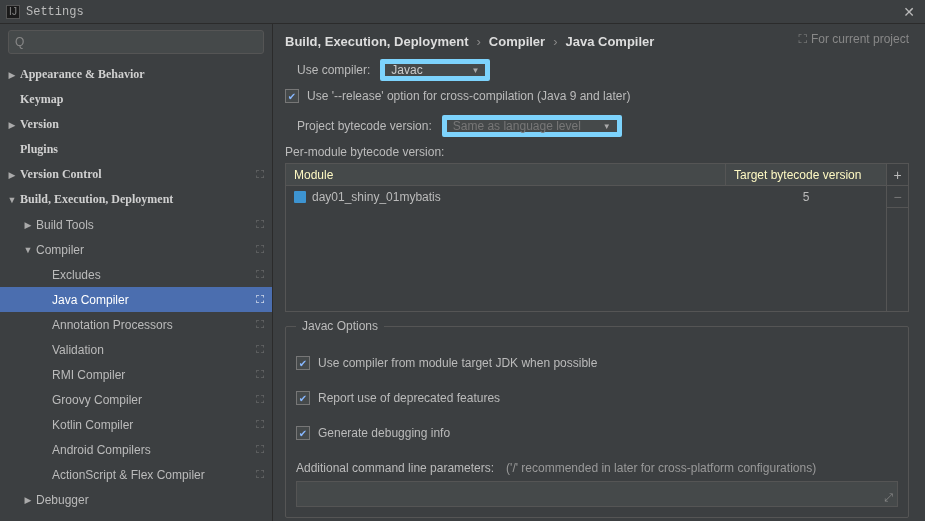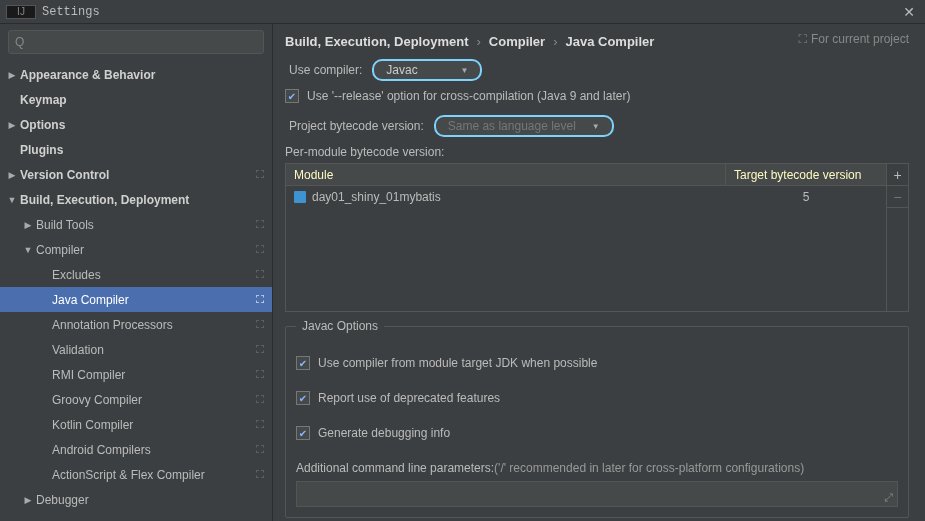--- a/index.html
+++ b/index.html
@@ -16,21 +16,21 @@
   }
   .titlebar {
     height: 24px;
     background: #3c3f41;
     border-bottom: 1px solid #2b2b2b;
     display: flex;
     align-items: center;
     padding: 0 6px;
   }
   .titlebar .appicon {
-    width: 30px; height: 14px;
+    width: 14px; height: 14px;
     background: #1a1a1a;
     border: 1px solid #555;
     margin-right: 6px;
     display:flex;align-items:center;justify-content:center;
     font-size:10px;color:#888;
   }
   .titlebar .title { flex: 1; color: #bbb; font-size: 12px; font-family: Liberation Mono, monospace; }
   .titlebar .close { color:#bbb; font-size:14px; cursor:pointer; padding:0 4px;}
   .body { flex: 1; display: flex; overflow:hidden;}
   .sidebar {
@@ -72,21 +72,21 @@
     text-align:center;
     font-size:9px;
     color:#aaa;
     margin-left: var(--indent, 6px);
     margin-right:2px;
   }
   .tree-row .lbl { flex:1; white-space:nowrap; overflow:hidden; text-overflow:ellipsis;}
   .tree-row .badge {
     font-size:11px; color:#777; margin-left:6px;
   }
-  .tree-row.bold .lbl { font-weight:bold; color:#d0d0d0;}
+  .tree-row.bold .lbl { font-weight:bold; color:#d0d0d0;font-family:Liberation Serif, serif;}
   .tree-row.level0 { --indent:6px; }
   .tree-row.level1 { --indent:22px; }
   .tree-row.level2 { --indent:38px; }
   .tree-row.selected {
     background: #4b6eaf;
     color:#fff;
   }
   .tree-row.selected .lbl, .tree-row.selected .arrow, .tree-row.selected .badge { color:#fff;}
   .main {
     flex:1;
@@ -105,29 +105,29 @@
   }
   .breadcrumb .crumb { font-weight:bold; color:#ddd;}
   .breadcrumb .sep { color:#888;}
   .for-project {
     position:absolute;
     top:8px; right:16px;
     color:#888;
     font-size:12px;
     display:flex;align-items:center;gap:4px;
   }
-  .form-row { display:flex; align-items:center; margin: 8px 4px;}
+  .form-row { display:flex; align-items:center; margin: 8px 12px;}
   .form-row label { color:#bbb; font-size:12px; margin-right:10px;}
   .dropdown {
     display:flex; align-items:center;
-    border:2px solid #7dd3fc;
+    border:5px solid #7dd3fc;
     background:#45494a;
     height:22px;
-    padding:0 12px;
-    border-radius:10px;
+    padding:0 6px;
+    border-radius:2px;
     min-width:110px;
     justify-content:space-between;
     cursor:pointer;
   }
   .dropdown .dd-val { color:#ccc; }
   .dropdown .dd-arrow { font-size:8px; color:#aaa; margin-left:8px;}
   .dropdown.disabled .dd-val { color:#777;}
   .checkbox-row { display:flex; align-items:center; margin:4px 0 12px 0;}
   .checkbox {
     width:14px;height:14px;
@@ -195,21 +195,21 @@
   .group-title {
     position:absolute;
     top:-8px; left:10px;
     background:#3c3f41;
     padding:0 6px;
     color:#bbb;
     font-size:12px;
   }
   .opts .checkbox-row { margin:21px 0;}
   .add-params {
-    display:flex; align-items:center; gap:0;
+    display:flex; align-items:center; gap:12px;
     margin-top:8px;
   }
   .add-params .hint { color:#999; font-size:12px;}
   .params-input {
     margin-top:6px;
     border:1px solid #555;
     background:#45494a;
     height:26px;
     position:relative;
   }
@@ -237,21 +237,21 @@
         <div class="tree-row level0 bold">
           <span class="arrow">▶</span>
           <span class="lbl">Appearance &amp; Behavior</span>
         </div>
         <div class="tree-row level0 bold">
           <span class="arrow"></span>
           <span class="lbl">Keymap</span>
         </div>
         <div class="tree-row level0 bold">
           <span class="arrow">▶</span>
-          <span class="lbl">Options</span>
+          <span class="lbl">Version</span>
         </div>
         <div class="tree-row level0 bold">
           <span class="arrow"></span>
           <span class="lbl">Plugins</span>
         </div>
         <div class="tree-row level0 bold">
           <span class="arrow">▶</span>
           <span class="lbl">Version Control</span>
           <span class="badge">⛶</span>
         </div>

